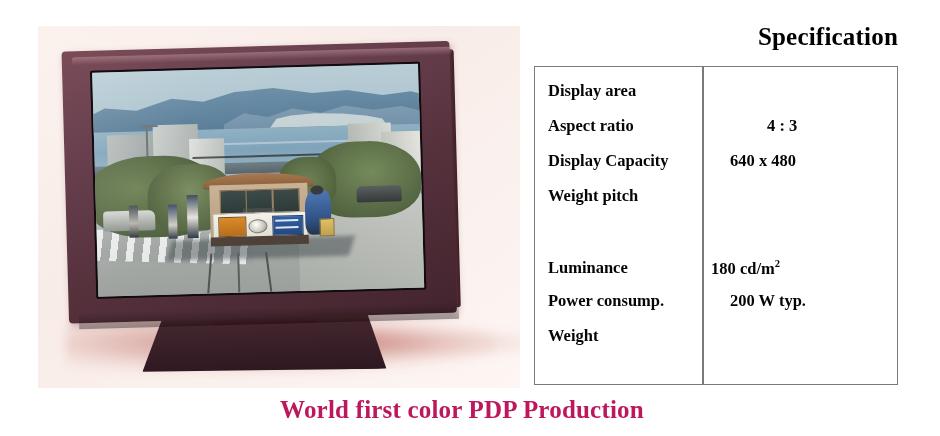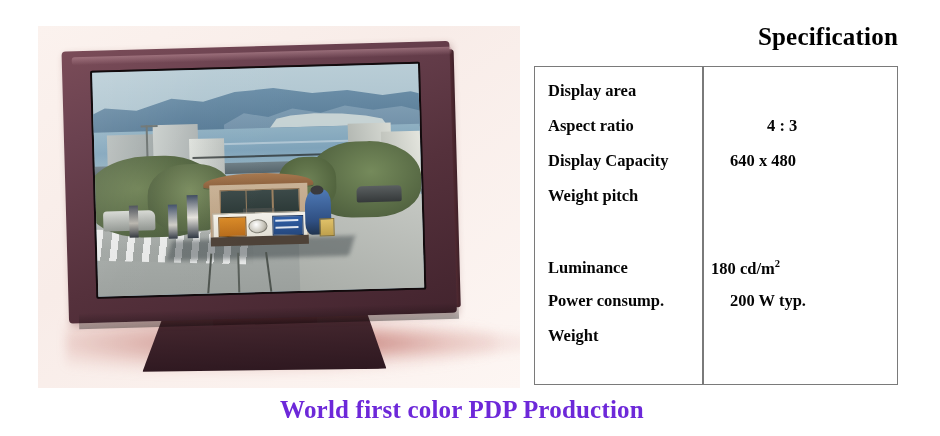--- a/index.html
+++ b/index.html
@@ -429,21 +429,21 @@
 
   
   #caption {
     position: absolute;
     left: 0;
     top: 396px;
     width: 940px;
     text-align: center;
     font-size: 25px;
     font-weight: bold;
-    color: #6d28d9;
+    color: #be185d;
     letter-spacing: 0.2px;
   }
   
   #caption > span { position: relative; left: -8px; }
 </style>
 </head>
 <body>
 
 <div id="page">
 

